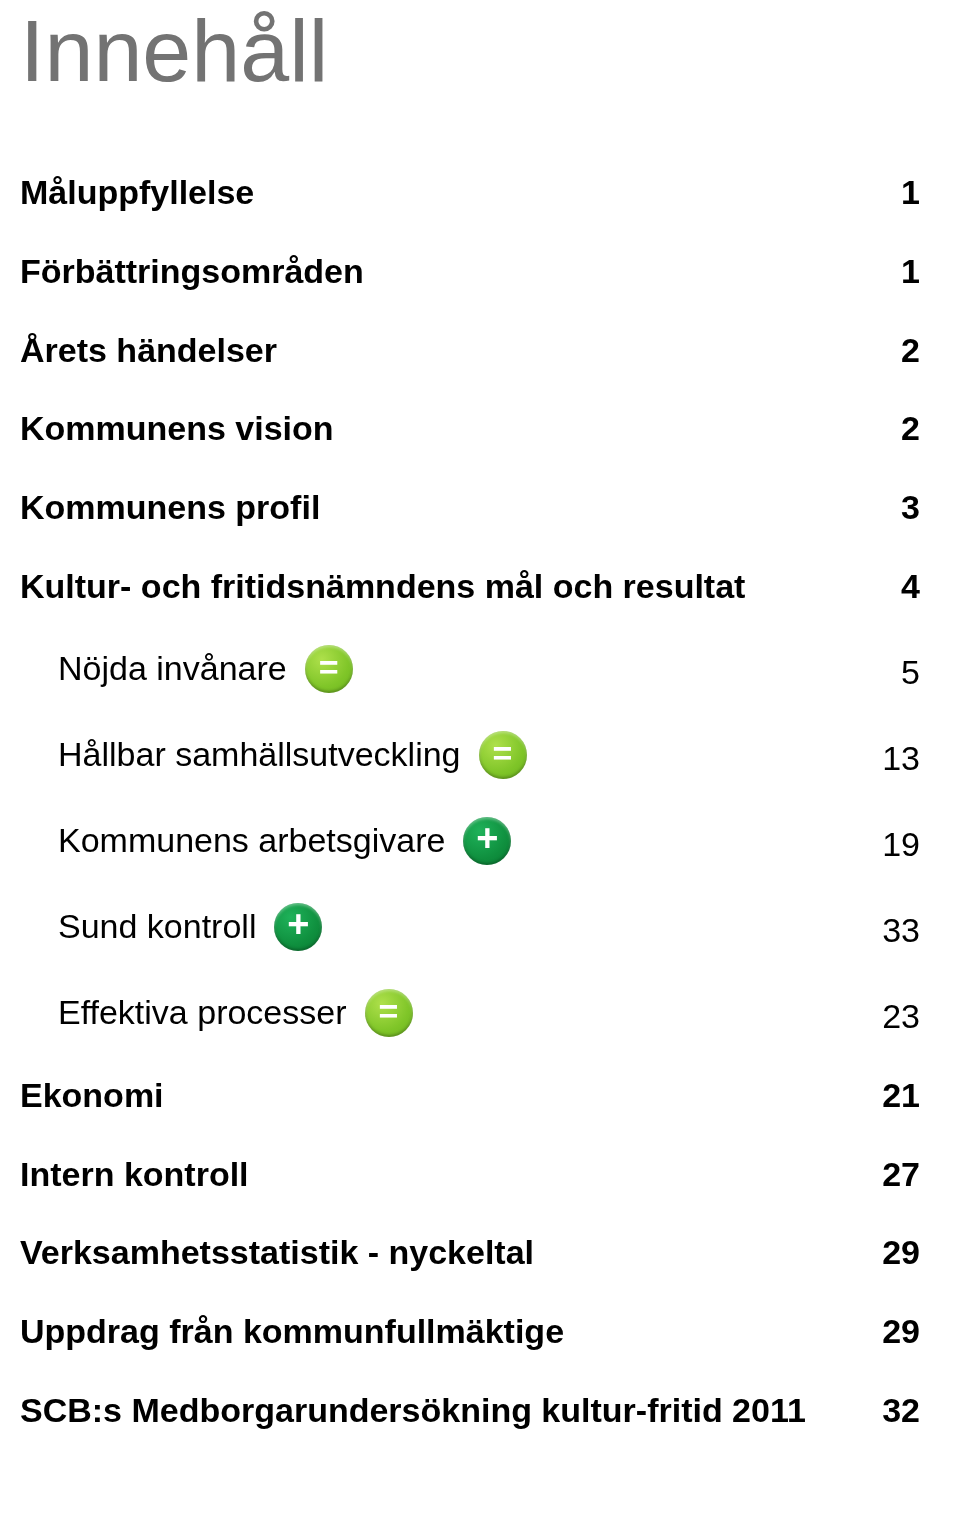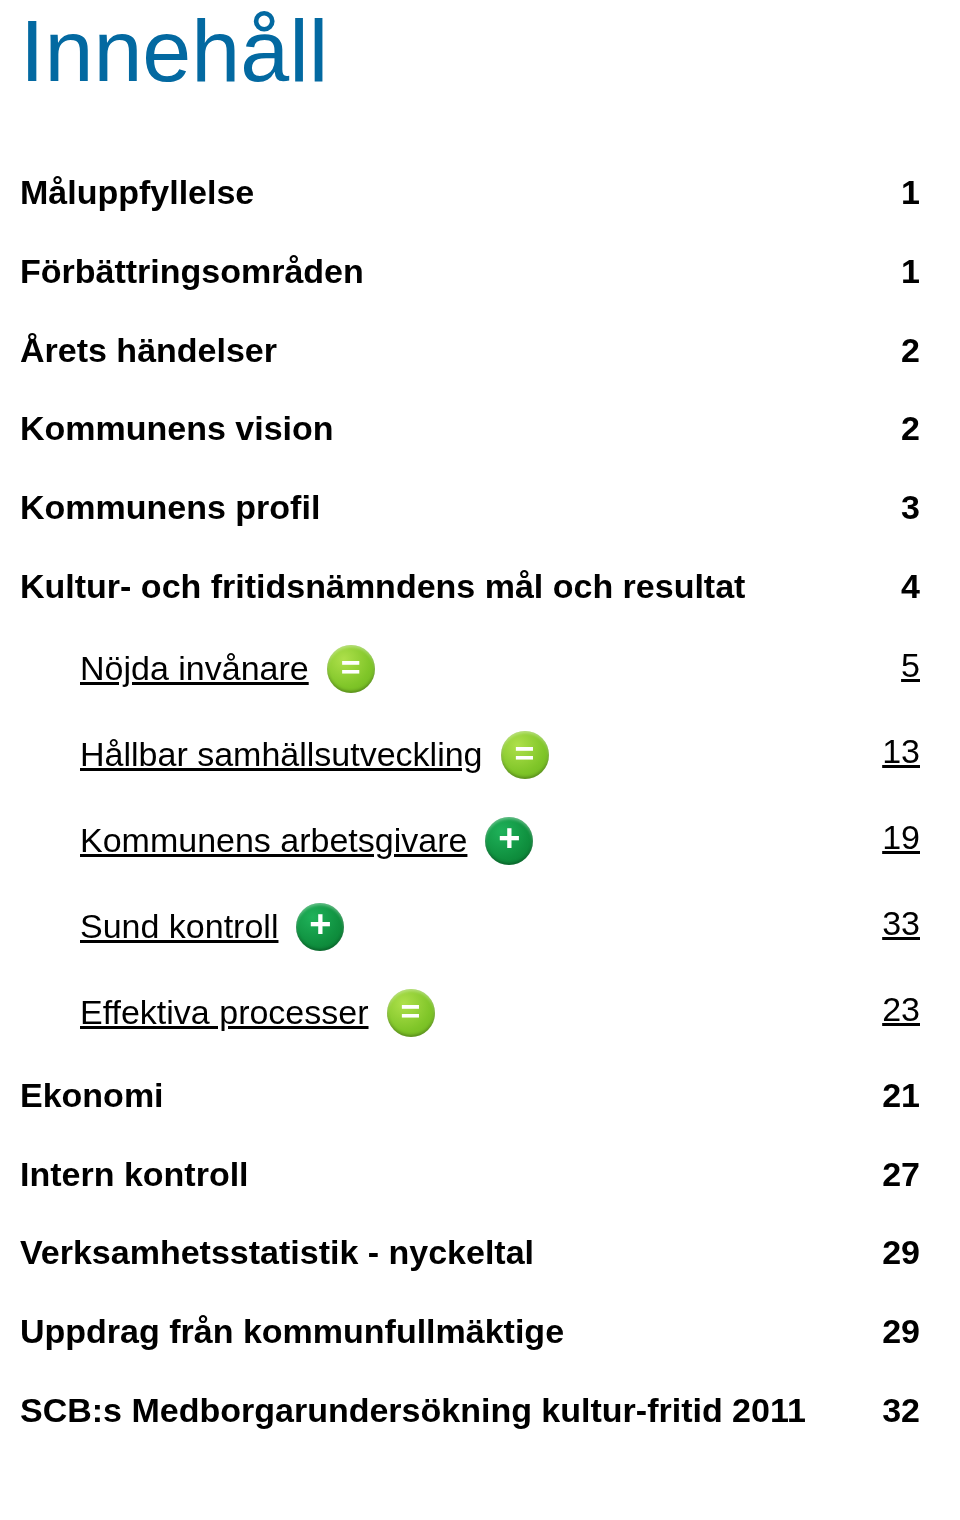--- a/index.html
+++ b/index.html
@@ -19,27 +19,26 @@
   }
   h1.title {
     font-size: 88px;
     font-weight: 400;
     margin: 0 0 70px 0;
     padding-top: 0;
     letter-spacing: 0;
   }
   .toc-row {
     display: flex;
-    align-items: flex-start;
+    align-items: flex-end;
     justify-content: space-between;
     margin-bottom: 38px;
   }
   .toc-row.sub {
-    margin-left: 60px;
-    text-decoration: underline;
+    margin-left: 38px;
   }
   .toc-left {
     display: flex;
     align-items: center;
     gap: 18px;
   }
   .label {
     font-size: 34px;
     line-height: 1.2;
     font-weight: 400;
@@ -85,21 +84,21 @@
     content: "+";
     font-size: 38px;
     font-weight: 900;
     display: inline-block;
   }
 </style>
 </head>
 <body>
 
 <div class="page">
-  <h1 class="title" style="color:#0369a1">Innehåll</h1>
+  <h1 class="title" style="color:#737373">Innehåll</h1>
   <div id="toc">
       <div class="toc-row bold">
         <div class="toc-left">
           <span class="label">Måluppfyllelse</span>
         </div>
         <span class="page-num">1</span>
       </div>
       <div class="toc-row bold">
         <div class="toc-left">
           <span class="label">Förbättringsområden</span>

